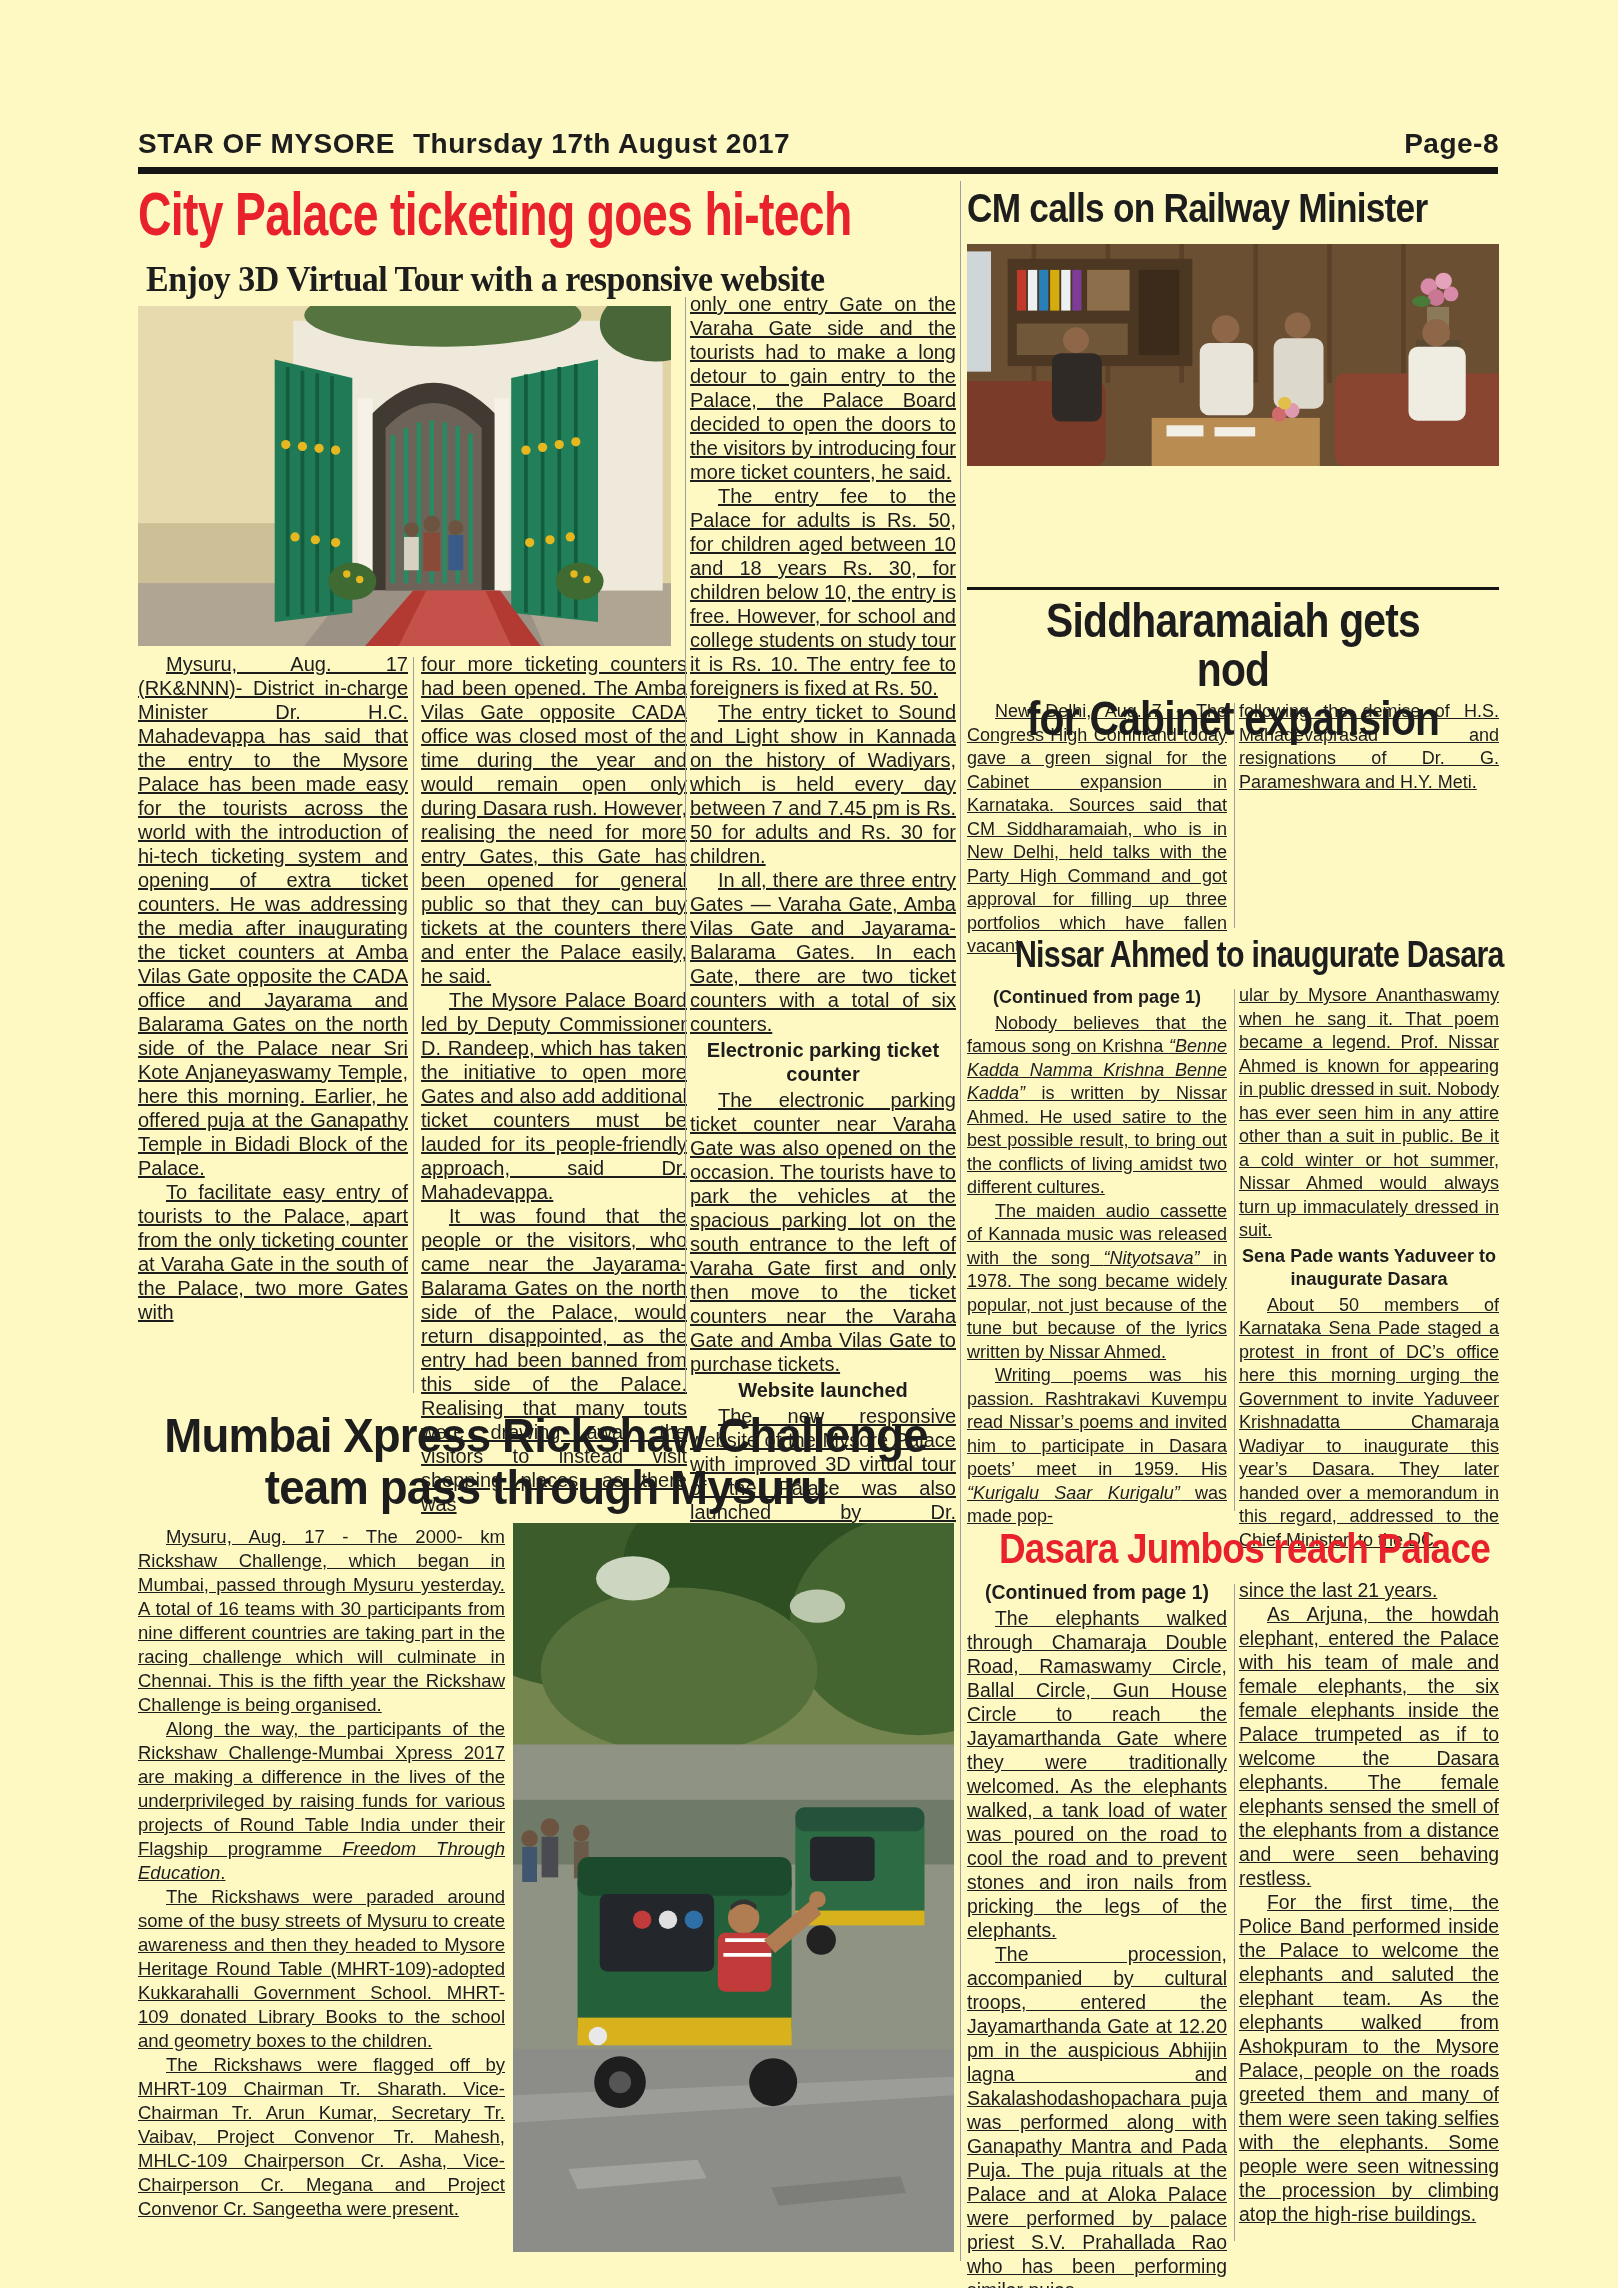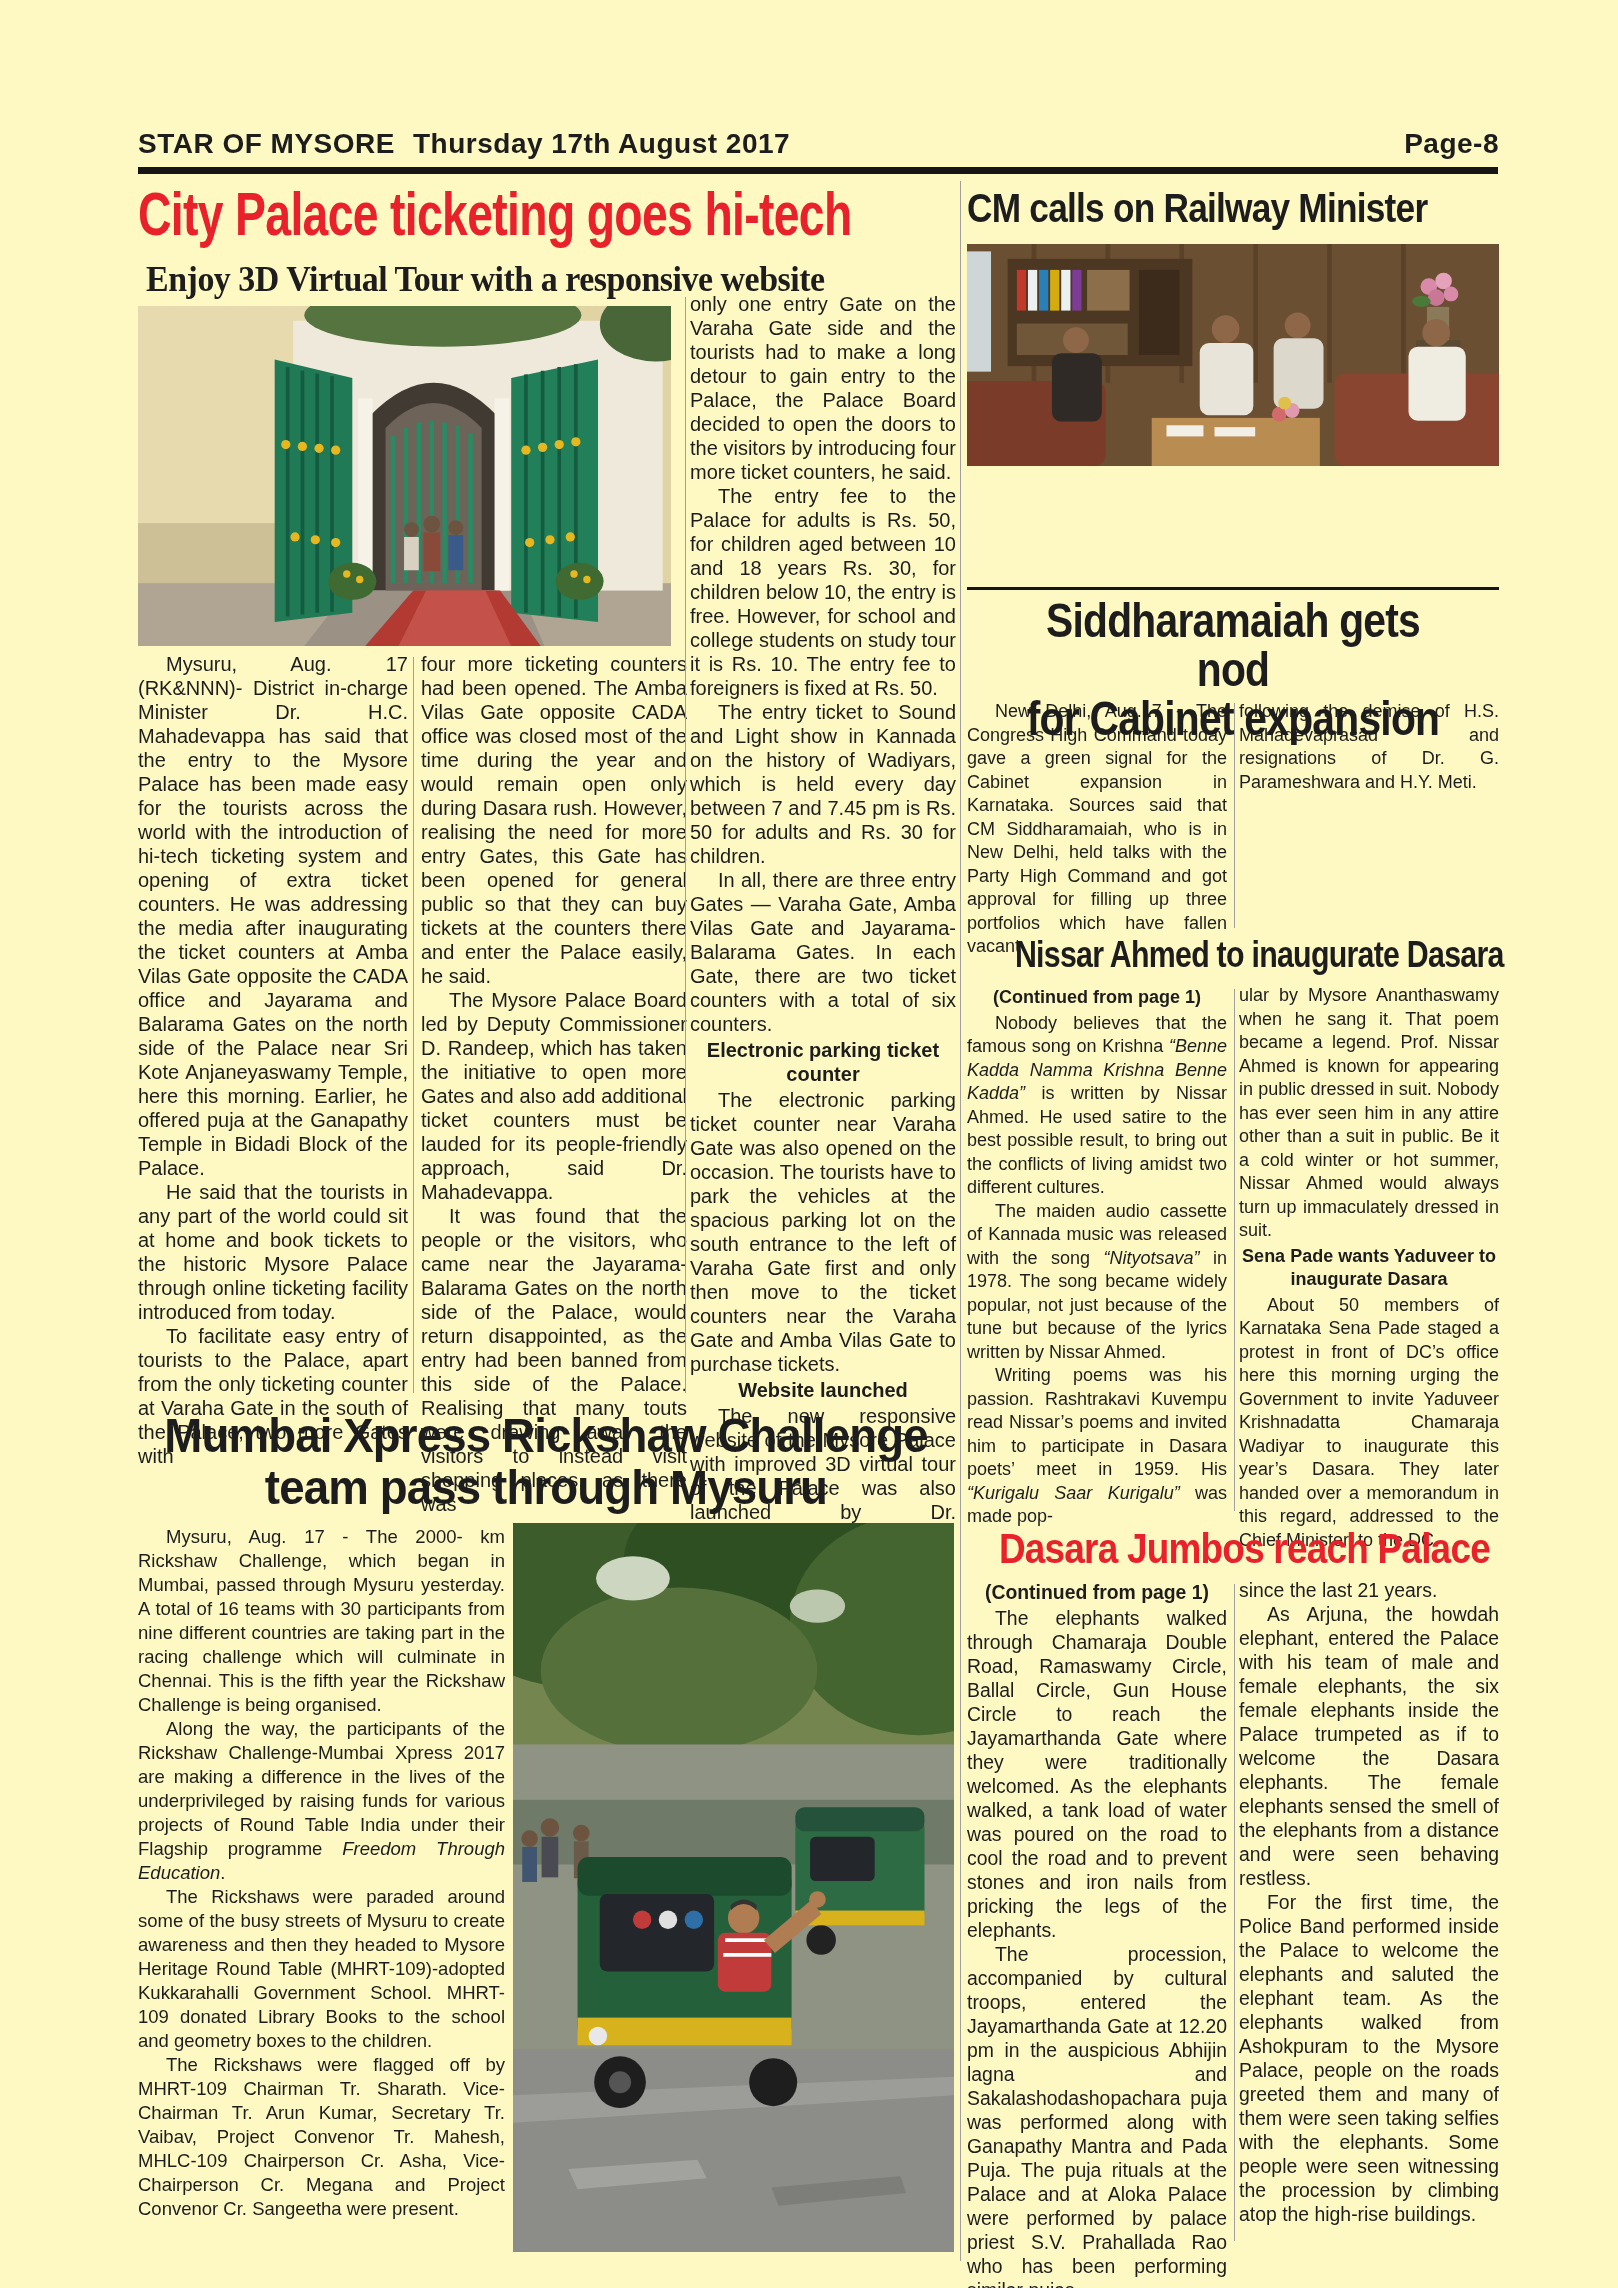--- a/index.html
+++ b/index.html
@@ -19,21 +19,21 @@
   .sidd-hl{font-size:48px;line-height:49px;text-align:center;font-weight:bold;letter-spacing:-0.9px;
            transform:scaleX(.85);transform-origin:center top;}
   .nissar-hl{font-size:37px;text-align:center;font-weight:bold;letter-spacing:-0.9px;
              transform:scaleX(.82);transform-origin:center top;white-space:nowrap;}
   .dasara-hl{font-size:42px;text-align:center;font-weight:bold;letter-spacing:-0.9px;color:#e8212b;
              transform:scaleX(.88);transform-origin:center top;white-space:nowrap;}
   .mumbai-hl{font-size:48px;line-height:52px;text-align:center;font-weight:bold;letter-spacing:-0.9px;
              transform:scaleX(.95);transform-origin:center top;}
   
   .col{text-align:justify;}
-  .col p.para{margin:0;text-indent:28px;}
+  .col p.para{margin:0;text-indent:28px;text-decoration:underline;}
   .col p.para.noindent{text-indent:0;}
   .col .crosshead{font-weight:bold;text-align:center;text-indent:0;margin:2px 0;}
   .fs-body{font-size:20px;line-height:24px;}
   .fs-right{font-size:18px;line-height:23.5px;}
   .fs-right26{font-size:19.4px;line-height:24px;}
   .fs-mumbai{font-size:18.5px;line-height:24px;}
   .caption{font-weight:bold;font-style:italic;font-size:20px;line-height:26px;text-align:justify;}
   .vrule{width:0.9px;background:#9f9f9f;}
   .hrule{background:#151515;}
   figure{margin:0;}
@@ -121,21 +121,20 @@
       <ellipse cx="478" cy="298" rx="26" ry="20" fill="#3f6b33"></ellipse>
       <circle cx="226" cy="290" r="4" fill="#e6b71e"></circle>
         <circle cx="240" cy="296" r="4" fill="#e6b71e"></circle>
       <circle cx="472" cy="290" r="4" fill="#e6b71e"></circle>
         <circle cx="486" cy="296" r="4" fill="#e6b71e"></circle>
     </svg>
   </figure>
 
   <div class="abs col fs-body" style="left:138px;top:652px;width:270px;">
       <p class="para">Mysuru, Aug. 17 (RK&amp;NNN)- District in-charge Minister Dr. H.C. Mahadevappa has said that the entry to the Mysore Palace has been made easy for the tourists across the world with the introduction of hi-tech ticketing system and opening of extra ticket counters. He was addressing the media after inaugurating the ticket counters at Amba Vilas Gate opposite the CADA office and Jayarama and Balarama Gates on the north side of the Palace near Sri Kote Anjaneyaswamy Temple, here this morning. Earlier, he offered puja at the Ganapathy Temple in Bidadi Block of the Palace.</p>
-      <p class="para">He said that the tourists in any part of the world could sit at home and book tickets to the historic Mysore Palace through online ticketing facility introduced from today.</p>
       <p class="para">To facilitate easy entry of tourists to the Palace, apart from the only ticketing counter at Varaha Gate in the south of the Palace, two more Gates with</p>
     </div>
   <div class="abs vrule" style="left:413px;top:657px;height:736px;"></div>
   <div class="abs col fs-body" style="left:421px;top:652px;width:266px;">
       <p class="para noindent">four more ticketing counters had been opened. The Amba Vilas Gate opposite CADA office was closed most of the time during the year and would remain open only during Dasara rush. However, realising the need for more entry Gates, this Gate has been opened for general public so that they can buy tickets at the counters there and enter the Palace easily, he said.</p>
       <p class="para">The Mysore Palace Board led by Deputy Commissioner D. Randeep, which has taken the initiative to open more Gates and also add additional ticket counters must be lauded for its people-friendly approach, said Dr. Mahadevappa.</p>
       <p class="para">It was found that the people or the visitors, who came near the Jayarama-Balarama Gates on the north side of the Palace, would return disappointed, as the entry had been banned from this side of the Palace. Realising that many touts were drawing away the visitors to instead visit shopping places, as there was</p>
     </div>
   <div class="abs vrule" style="left:685px;top:297px;height:1096px;"></div>
   <div class="abs col fs-body" style="left:690px;top:292px;width:266px;">

